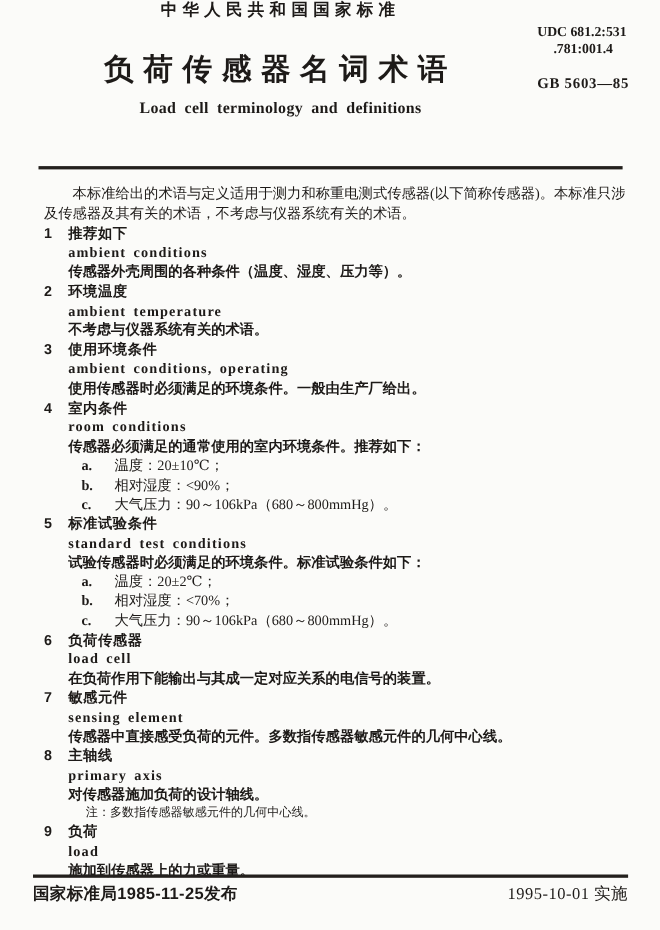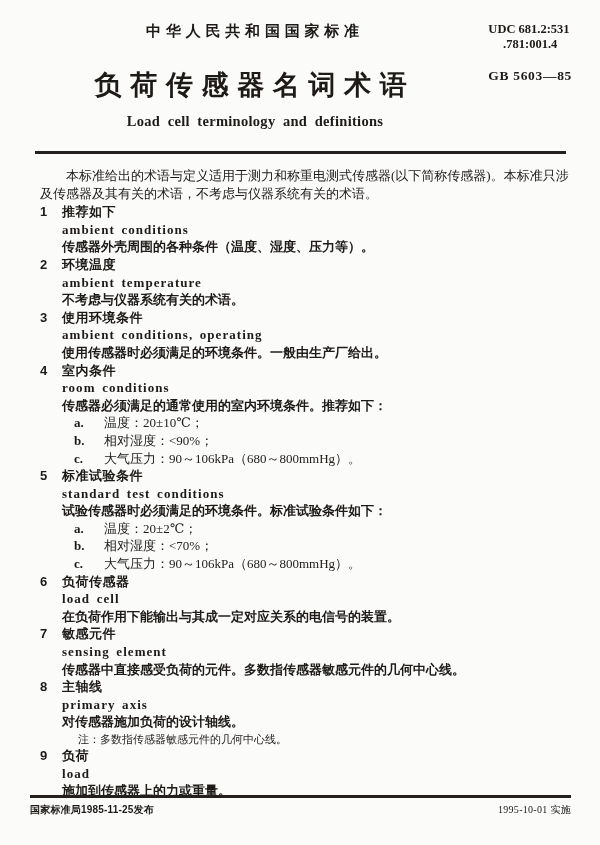--- a/index.html
+++ b/index.html
@@ -14,21 +14,20 @@
   }
   .page {
     position: relative;
     width: 600px;
     height: 845px;
   }
 
   
   .header {
     position: relative;
-    padding-top: 22px;
     height: 128px;
   }
   .header-center {
     width: 450px;              
     margin-left: 30px;
     text-align: center;
   }
   .std-label {
     font-size: 15px;
     font-weight: bold;
@@ -130,21 +129,21 @@
   }
 
   
   .footer {
     position: absolute;
     top: 803px;
     left: 30px;
     right: 29px;
     display: flex;
     justify-content: space-between;
-    font-size: 10px;
+    font-size: 15px;
   }
   .footer-left {
     font-weight: bold;
     font-family: "Liberation Sans", "DejaVu Sans", sans-serif;
     letter-spacing: 0.02em;
   }
   .footer-right { letter-spacing: 0.03em; }
 </style>
 </head>
 <body>

